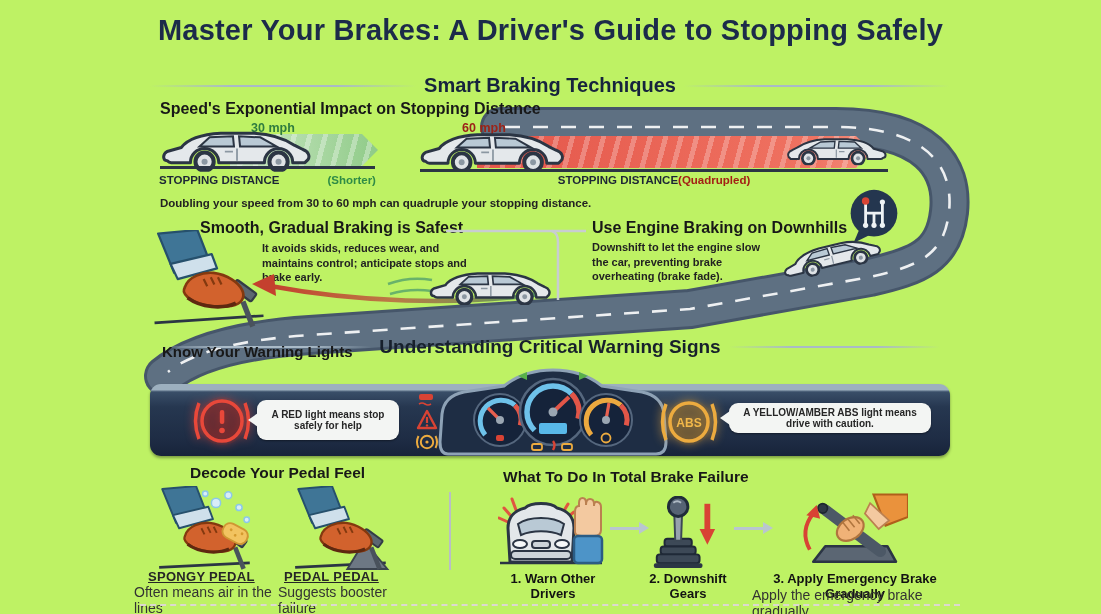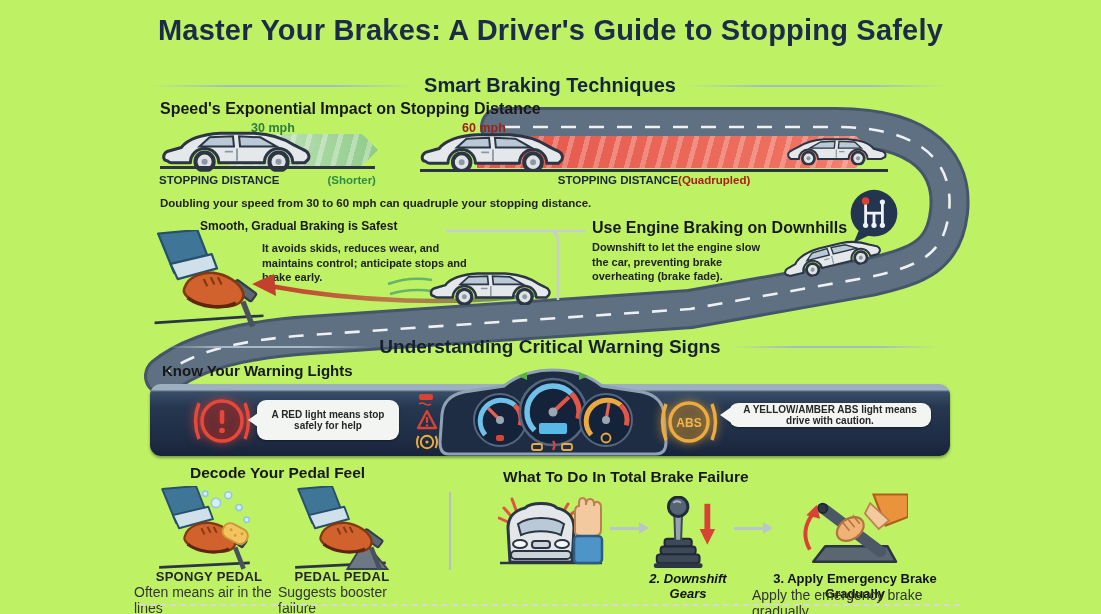--- a/index.html
+++ b/index.html
@@ -26,21 +26,21 @@
     background:linear-gradient(180deg,#9db0bf 0%,#9db0bf 8%,#394e68 11%,#263750 32%,#1e2c44 78%,#17233a 100%);
     box-shadow:0 2px 3px rgba(0,0,0,.35);}
   .bubble{background:#f3f5f3;border-radius:9px;box-shadow:0 1px 2px rgba(0,0,0,.4);
     display:flex;align-items:center;justify-content:center;text-align:center;
     font-weight:bold;color:#262626;padding:4px 8px;box-sizing:border-box;}
   .bubble::before{content:"";position:absolute;left:-9px;top:50%;margin-top:-7px;
     border:7px solid transparent;border-right:10px solid #f3f5f3;border-left:0;}
   .step-arrow{height:3px;background:#b9c6cf;position:absolute;}
   .step-arrow::after{content:"";position:absolute;right:-9px;top:-5px;border:6.5px solid transparent;border-left:10px solid #b9c6cf;}
   .step-label{font-size:13px;font-weight:bold;color:#121212;text-align:center;}
-  .pedal-title{font-size:13px;font-weight:bold;color:#262626;text-align:center;letter-spacing:.3px;}
+  .pedal-title{font-size:13px;font-weight:bold;color:#262626;letter-spacing:.3px;text-decoration:underline;}
   .pedal-desc{font-size:14px;font-weight:normal;color:#333;text-align:left;}
   .vdiv{width:2px;background:#b9bec5;}
   .bottom-dash{border-top:2px dashed #dcd8d0;}
 </style>
 </head>
 <body>
 
 <div class="canvas">
 
   <svg width="0" height="0" style="position:absolute" aria-hidden="true">
@@ -105,21 +105,21 @@
     <span>STOPPING DISTANCE</span>
     <span class="q-green">(Shorter)</span>
   </div>
   <div class="abs cap" style="left:420px;top:174px;width:468px;">
     <span>STOPPING DISTANCE</span>
     <span class="q-red">(Quadrupled)</span>
   </div>
 
   <div class="abs body-txt" style="left:160px;top:196px;font-size:11.5px;">Doubling your speed from 30 to 60 mph can quadruple your stopping distance.</div>
 
-  <div class="abs h-sub" style="left:200px;top:219px;font-size:12px;">Smooth, Gradual Braking is Safest</div>
+  <div class="abs h-sub" style="left:200px;top:219px;font-size:16px;">Smooth, Gradual Braking is Safest</div>
   <div class="abs body-txt" style="left:262px;top:241px;width:205px;">It avoids skids, reduces wear, and maintains control; anticipate stops and brake early.</div>
 
   <svg class="abs" style="left:444px;top:224px;" width="150" height="78" viewBox="0 0 150 78">
     <path d="M2 7 H142" stroke="#c8cdd1" stroke-width="2.5" fill="none"></path>
     <path d="M108 7 Q114 9 114 18 V76" stroke="#c8cdd1" stroke-width="2.5" fill="none"></path>
   </svg>
 
   <svg class="abs" style="left:143px;top:230px;" width="132" height="100" viewBox="0 0 130 112">
     <line x1="4" y1="104" x2="126" y2="96" stroke="#2b3544" stroke-width="3"></line>
     <use href="#sym-foot"></use>
@@ -159,21 +159,21 @@
 
   <svg class="abs" style="left:780px;top:240px;transform:rotate(-14deg);" width="102" height="32" viewBox="0 0 150 46">
       <use href="#sym-car"></use>
     </svg>
 
   <div class="abs sec-row" style="left:160px;top:336px;width:780px;">
     <div class="line"></div>
     <div class="sec-txt" style="font-size:19px;color:#17202c;">Understanding Critical Warning Signs</div>
     <div class="line"></div>
   </div>
-  <div class="abs h-sub" style="left:162px;top:362px;font-size:15px;">Know Your Warning Lights</div>
+  <div class="abs h-sub" style="left:162px;top:343px;font-size:15px;">Know Your Warning Lights</div>
 
   <div class="abs dash"></div>
 
   <svg class="abs" style="left:191px;top:390px;filter:drop-shadow(0 0 5px rgba(232,72,58,.7));" width="62" height="62" viewBox="0 0 62 62">
     <circle cx="31" cy="31" r="24" fill="rgba(200,40,25,.12)"></circle>
     <circle cx="31" cy="31" r="20" fill="rgba(120,20,10,.25)" stroke="#e8483a" stroke-width="3.5"></circle>
     <path d="M8 13 Q1 31 8 49 M54 13 Q61 31 54 49" stroke="#e8483a" stroke-width="3.5" fill="none"></path>
     <rect x="28.8" y="20" width="4.5" height="14" rx="2" fill="#e8483a"></rect>
     <circle cx="31" cy="40.5" r="2.8" fill="#e8483a"></circle>
   </svg>
@@ -234,21 +234,21 @@
     </g>
   </svg>
 
   <svg class="abs" style="left:659px;top:392px;filter:drop-shadow(0 0 5px rgba(236,171,63,.75));" width="60" height="60" viewBox="0 0 60 60">
     <circle cx="30" cy="30" r="23" fill="rgba(170,115,25,.12)"></circle>
     <circle cx="30" cy="30" r="19" fill="rgba(160,110,20,.18)" stroke="#ecab3f" stroke-width="3.5"></circle>
     <path d="M7 12 Q0 30 7 48 M53 12 Q60 30 53 48" stroke="#ecab3f" stroke-width="3.5" fill="none"></path>
     <text x="30" y="34.5" text-anchor="middle" font-family="Liberation Sans, sans-serif" font-size="12" font-weight="bold" fill="#f2b84a">ABS</text>
   </svg>
 
-  <div class="abs bubble" style="left:729px;top:403px;width:202px;height:24px;font-size:10px;">
+  <div class="abs bubble" style="left:729px;top:403px;width:202px;height:30px;font-size:10px;">
     <span>A YELLOW/AMBER ABS light means drive with caution.</span>
   </div>
 
   <div class="abs h-sub" style="left:162px;top:464px;font-size:15.5px;margin-left:28px;">Decode Your Pedal Feel</div>
 
   <svg class="abs" style="left:148px;top:486px;" width="116" height="86" viewBox="0 0 130 112">
     <line x1="4" y1="106" x2="122" y2="100" stroke="#2b3544" stroke-width="3.5"></line>
     <use href="#sym-foot"></use>
     <g transform="rotate(28 103 62)">
       <rect x="86" y="52" width="34" height="20" rx="9" fill="#f2c360" stroke="#cf9733" stroke-width="2.5"></rect>
@@ -327,18 +327,19 @@
     <line x1="98" y1="66" x2="34" y2="18" stroke="#4c5866" stroke-width="13" stroke-linecap="round"></line>
     <circle cx="31" cy="16" r="5.5" fill="#2e3844" stroke="#1d2630" stroke-width="2"></circle>
     <ellipse cx="63" cy="40" rx="17" ry="12" transform="rotate(-35 63 40)" fill="#f0b277" stroke="#b0753e" stroke-width="2.5"></ellipse>
     <path d="M54 32 l8 10 M60 28 l8 10 M66 24 l8 10" stroke="#b0753e" stroke-width="1.8" fill="none"></path>
     <g>
         <path d="M16 64 Q4 42 20 22" stroke="#d84334" stroke-width="4.5" fill="none"></path>
         <polygon points="12,24 28,28 24,12" fill="#d84334"></polygon>
       </g>
   </svg>
 
-  <div class="abs step-label" style="left:630px;top:571px;width:116px;font-style:italic;">2. Downshift Gears</div>
+  <div class="abs step-label" style="left:494px;top:571px;width:118px;">1. Warn Other Drivers</div>
+  <div class="abs step-label" style="left:630px;top:571px;width:116px;">2. Downshift Gears</div>
   <div class="abs step-label" style="left:752px;top:571px;width:206px;">3. Apply Emergency Brake Gradually</div>
   <div class="abs pedal-desc" style="left:752px;top:587px;width:206px;">Apply the emergency brake gradually</div>
 
   <div class="abs bottom-dash" style="left:140px;top:604px;width:820px;"></div>
 </div>
 
 </body></html>

